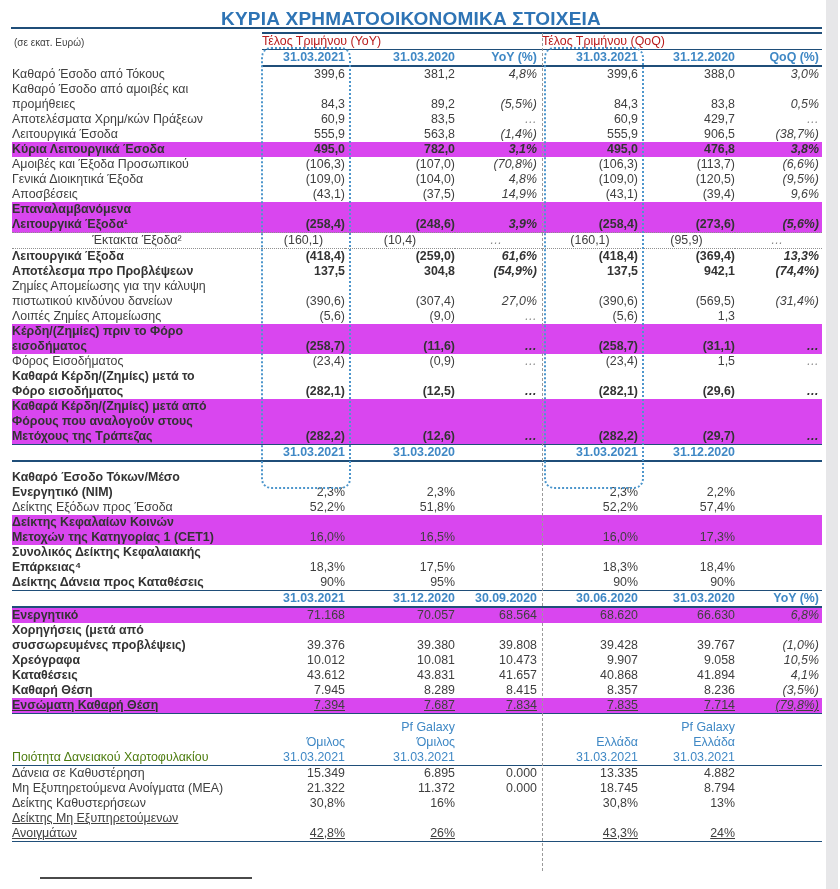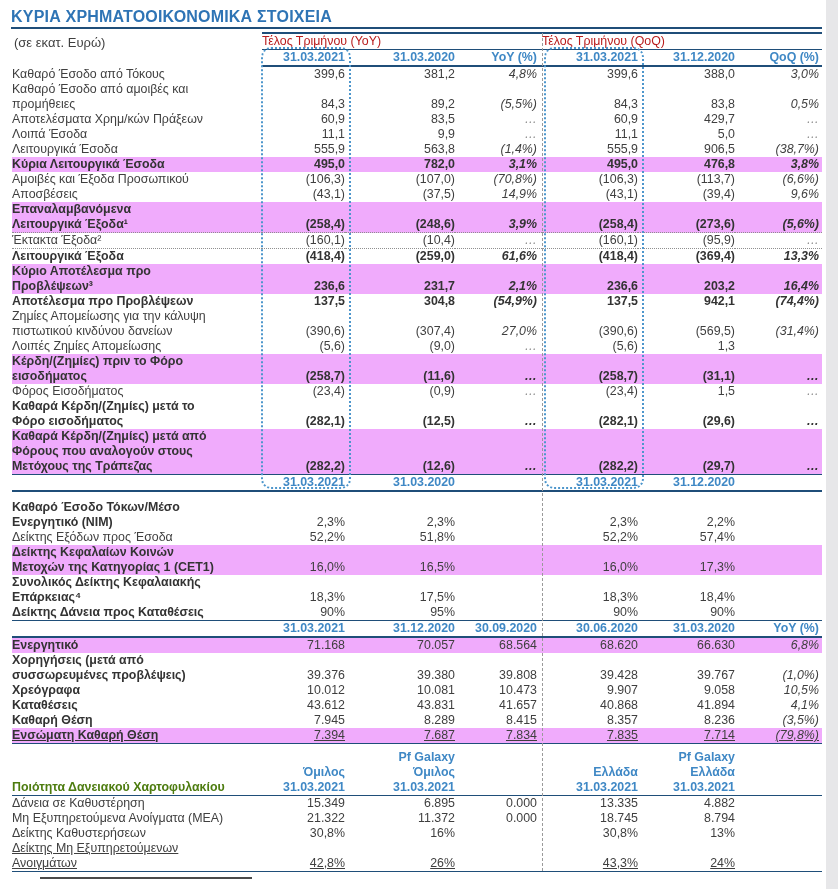--- a/index.html
+++ b/index.html
@@ -6,58 +6,58 @@
   body{
     width:840px;height:889px;position:relative;background:#ffffff;
     font-family:"Liberation Sans","DejaVu Sans",sans-serif;
     color:#3f3f3f;overflow:hidden;
   }
   .page{position:absolute;inset:0;}
 
   
   .title{
     position:absolute;left:11px;top:8px;width:800px;
-    font-size:16px;font-weight:bold;color:#2e74b5;letter-spacing:.2px;
+    font-size:19px;font-weight:bold;color:#2e74b5;letter-spacing:.2px;text-align:center;
   }
   .title-rule{
     position:absolute;left:11px;top:27px;width:811px;height:2px;background:#1f4e79;
   }
 
   
   .tbl-wrap{position:absolute;left:12px;top:32px;width:810px;}
   table.tbl{border-collapse:collapse;table-layout:fixed;width:810px;}
   table.tbl td{
     vertical-align:bottom;padding:0;font-size:12.4px;line-height:15px;
     white-space:pre-line;
   }
   td.label{padding-left:6px;padding-right:4px;}
   td.num{text-align:right;padding-right:7px;white-space:nowrap;}
   td.num.c3{padding-right:5px;}
   td.num.c6{padding-right:3px;}
 
-  tr.shaded td{background:#f0abfc;}
+  tr.shaded td{background:#d946ef;}
   tr.bold td{font-weight:bold;color:#333;}
   td.lbl-bold{font-weight:bold;color:#333;}
   td.ital{font-style:italic;}
   td.dots{color:#8a8a8a;font-style:italic;}
-  tr.dotted td{border-top:1px dotted #8f8f8f;border-bottom:1px dotted #8f8f8f;}
+  tr.dotted td{border-top:1px dotted #8f8f8f;border-bottom:1px dotted #8f8f8f;text-align:center;}
   tr.gap td{padding-top:8px;margin-left:11px;}
 
   
-  tr.ghead td.glabel{padding-left:2px;color:#3f3f3f;font-size:13px;}
+  tr.ghead td.glabel{padding-left:2px;color:#3f3f3f;font-size:10px;}
   tr.ghead td.gcell{
     text-align:left;color:#b91c1c;font-weight:normal;
     border-top:2px solid #1f4e79;border-bottom:1px solid #1f4e79;
   }
   tr.dates td{color:#3f88c5;font-weight:bold;}
   tr.dates.first td.num{border-bottom:2px solid #1f4e79;}
   tr.dates.full td{border-top:1px solid #1f4e79;border-bottom:2px solid #1f4e79;}
   tr.rule-bottom-thin td{border-bottom:1.5px solid #1f4e79;text-decoration:underline;}
 
-  tr.qhead td{color:#3f88c5;font-weight:bold;border-bottom:1.5px solid #1f4e79;padding-top:6px;}
+  tr.qhead td{color:#3f88c5;font-weight:normal;border-bottom:1.5px solid #1f4e79;padding-top:6px;}
   tr.qhead td.label{color:#4d7c0f;}
 
   
   .dash-sep{
     position:absolute;left:542px;top:33px;height:838px;width:0;
     border-left:1px dashed #9a9a9a;pointer-events:none;
   }
   .dot-box{
     position:absolute;border:2px dotted #4d96cc;border-radius:10px;
     pointer-events:none;background:transparent;
@@ -124,29 +124,20 @@
           <tr class="datarow">
             <td class="label">Αποτελέσματα Χρημ/κών Πράξεων</td>
             <td class="num c1">60,9</td>
             <td class="num c2">83,5</td>
             <td class="num c3 ital dots">…</td>
             <td class="num c4">60,9</td>
             <td class="num c5">429,7</td>
             <td class="num c6 ital dots">…</td>
           </tr>
           <tr class="datarow">
-            <td class="label">Λοιπά Έσοδα</td>
-            <td class="num c1">11,1</td>
-            <td class="num c2">9,9</td>
-            <td class="num c3 ital dots">…</td>
-            <td class="num c4">11,1</td>
-            <td class="num c5">5,0</td>
-            <td class="num c6 ital dots">…</td>
-          </tr>
-          <tr class="datarow">
             <td class="label">Λειτουργικά Έσοδα</td>
             <td class="num c1">555,9</td>
             <td class="num c2">563,8</td>
             <td class="num c3 ital">(1,4%)</td>
             <td class="num c4">555,9</td>
             <td class="num c5">906,5</td>
             <td class="num c6 ital">(38,7%)</td>
           </tr>
           <tr class="datarow bold shaded">
             <td class="label">Κύρια Λειτουργικά Έσοδα</td>
@@ -158,20 +149,29 @@
             <td class="num c6 ital">3,8%</td>
           </tr>
           <tr class="datarow">
             <td class="label">Αμοιβές και Έξοδα Προσωπικού</td>
             <td class="num c1">(106,3)</td>
             <td class="num c2">(107,0)</td>
             <td class="num c3 ital">(70,8%)</td>
             <td class="num c4">(106,3)</td>
             <td class="num c5">(113,7)</td>
             <td class="num c6 ital">(6,6%)</td>
+          </tr>
+          <tr class="datarow">
+            <td class="label">Γενικά Διοικητικά Έξοδα</td>
+            <td class="num c1">(109,0)</td>
+            <td class="num c2">(104,0)</td>
+            <td class="num c3 ital">4,8%</td>
+            <td class="num c4">(109,0)</td>
+            <td class="num c5">(120,5)</td>
+            <td class="num c6 ital">(9,5%)</td>
           </tr>
           <tr class="datarow">
             <td class="label">Αποσβέσεις</td>
             <td class="num c1">(43,1)</td>
             <td class="num c2">(37,5)</td>
             <td class="num c3 ital">14,9%</td>
             <td class="num c4">(43,1)</td>
             <td class="num c5">(39,4)</td>
             <td class="num c6 ital">9,6%</td>
           </tr>
@@ -196,30 +196,20 @@
           </tr>
           <tr class="datarow bold">
             <td class="label">Λειτουργικά Έξοδα</td>
             <td class="num c1">(418,4)</td>
             <td class="num c2">(259,0)</td>
             <td class="num c3 ital">61,6%</td>
             <td class="num c4">(418,4)</td>
             <td class="num c5">(369,4)</td>
             <td class="num c6 ital">13,3%</td>
           </tr>
-          <tr class="datarow bold shaded">
-            <td class="label">Κύριο Αποτέλεσμα προ
-Προβλέψεων³</td>
-            <td class="num c1">236,6</td>
-            <td class="num c2">231,7</td>
-            <td class="num c3 ital">2,1%</td>
-            <td class="num c4">236,6</td>
-            <td class="num c5">203,2</td>
-            <td class="num c6 ital">16,4%</td>
-          </tr>
           <tr class="datarow bold">
             <td class="label">Αποτέλεσμα προ Προβλέψεων</td>
             <td class="num c1">137,5</td>
             <td class="num c2">304,8</td>
             <td class="num c3 ital">(54,9%)</td>
             <td class="num c4">137,5</td>
             <td class="num c5">942,1</td>
             <td class="num c6 ital">(74,4%)</td>
           </tr>
           <tr class="datarow">

